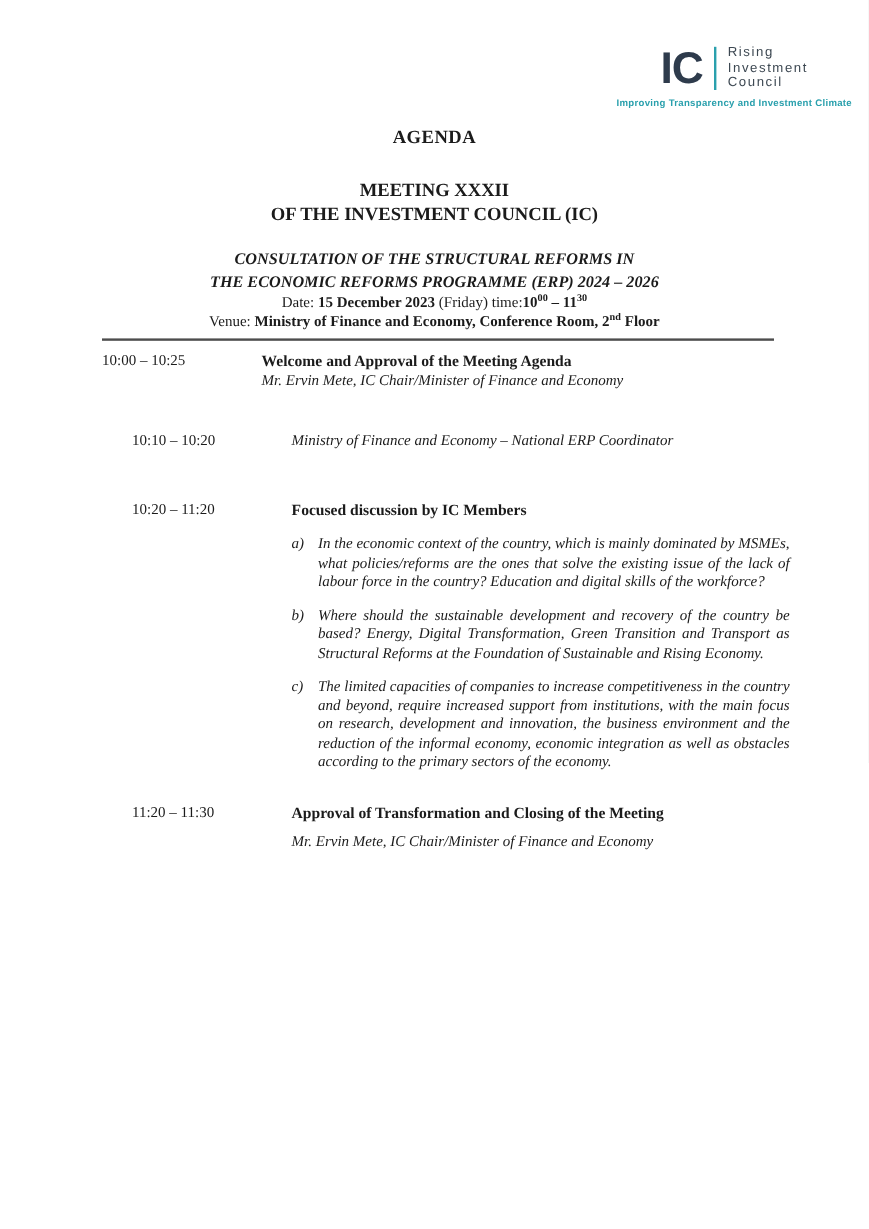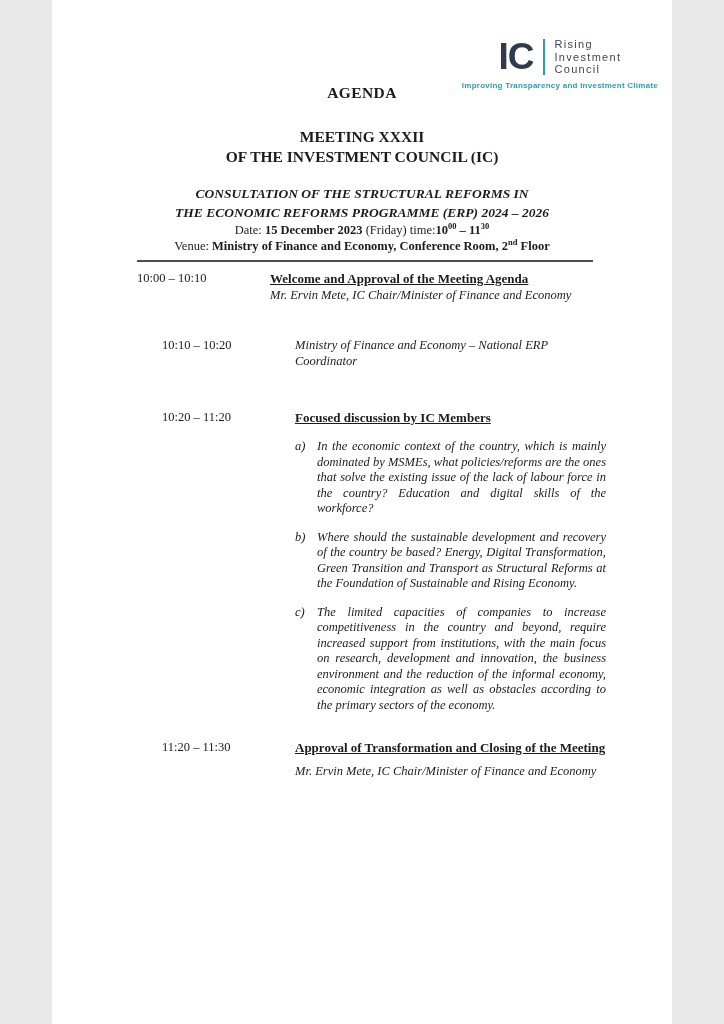--- a/index.html
+++ b/index.html
@@ -1,19 +1,19 @@
 <!DOCTYPE html>
 <html><head>
 <meta charset="utf-8">
 <style>
   * { margin: 0; padding: 0; box-sizing: border-box; }
   html, body { background: #e8e8e8; }
   .page {
     position: relative;
-    width: 620px;
+    width: 724px;
     height: 1024px;
     margin: 0 auto;
     background: #ffffff;
     font-family: "Liberation Serif", "DejaVu Serif", serif;
     color: #1b1b1b;
     overflow: hidden;
   }
 
   
   .logo {
@@ -54,21 +54,21 @@
     margin-top: 5px;
     font-size: 8px;
     font-weight: bold;
     color: #2aa0ad;
     letter-spacing: 0.25px;
     white-space: nowrap;
   }
 
   
   .doc-title {
-    padding-top: 84px;
+    padding-top: 106px;
     text-align: center;
     font-size: 15.5px;
     font-weight: bold;
     letter-spacing: 0.4px;
   }
   .meeting-title {
     margin-top: 25px;
     text-align: center;
     font-size: 15.5px;
     font-weight: bold;
@@ -104,21 +104,21 @@
   }
   .item {
     display: grid;
     grid-template-columns: 133px 1fr;
     align-items: start;
   }
   .item + .item { margin-top: 34px; margin-left: 25px; }
   .item.gap-lg { margin-top: 40px; }
   .item.gap-xl { margin-top: 26px; }
   .time { font-size: 12.5px; line-height: 17px; }
-  .title { font-size: 13px; font-weight: bold; line-height: 17px; text-decoration: underline; }
+  .title { font-size: 13px; font-weight: bold; line-height: 17px; }
   .speaker { font-style: italic; margin-top: 0; line-height: 16px; }
   .speaker.spaced { margin-top: 7px; }
   .intro {
     margin-top: 22px;
     font-style: italic;
     text-align: justify;
     line-height: 15.5px;
   }
   .point {
     margin-top: 13px;
@@ -166,21 +166,21 @@
     <div><span>Venue:</span>
       <b>Ministry of Finance and Economy, Conference Room, 2</b><b><sup>nd</sup></b>
       <b>Floor</b></div>
   </div>
 
   <hr class="rule">
 
   <section class="agenda">
 
     <div class="item">
-      <div class="time">10:00 – 10:10</div>
+      <div class="time">10:00 – 10:25</div>
       <div class="body">
         <div class="title">Welcome and Approval of the Meeting Agenda</div>
         <div class="speaker">Mr. Ervin Mete, IC Chair/Minister of Finance and Economy</div>
       </div>
     </div>
 
     <div class="item">
       <div class="time">10:10 – 10:20</div>
       <div class="body">
         <div class="speaker">Ministry of Finance and Economy – National ERP Coordinator</div>

